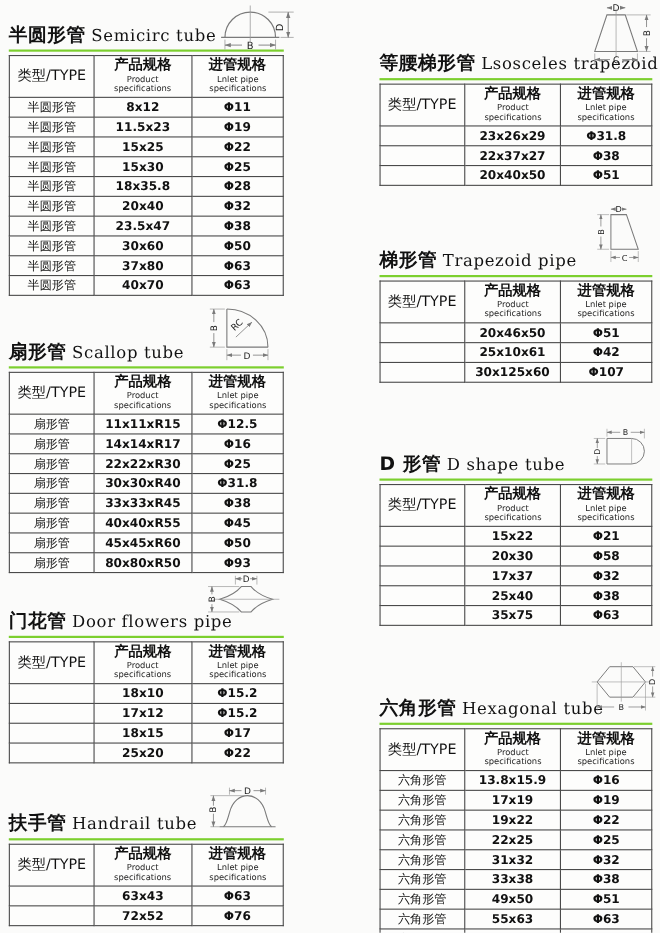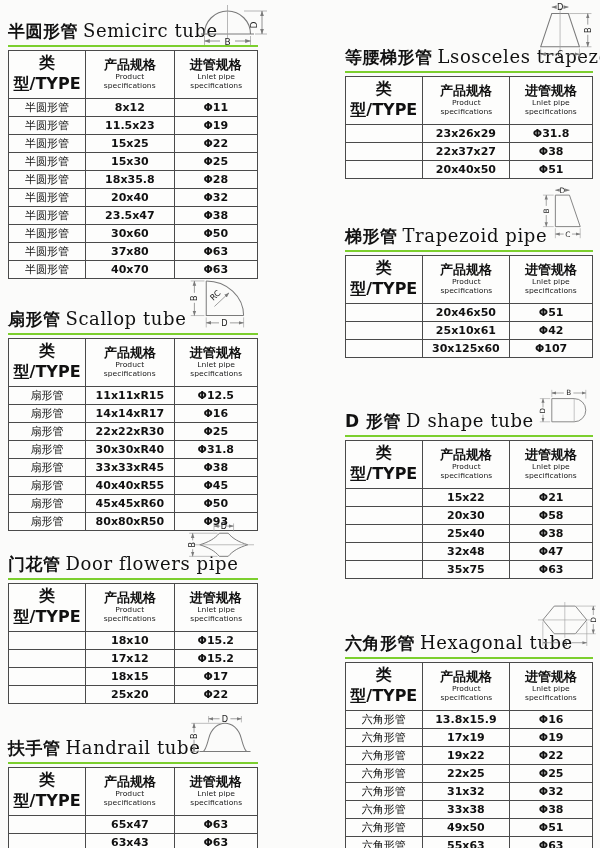--- a/index.html
+++ b/index.html
@@ -11,21 +11,21 @@
   }
   .col{position:absolute;top:0;height:848px}
   .col-left{left:8px;width:250px}
   .col-right{left:345px;width:248px}
   .sec{position:absolute;left:0;right:0}
 
   
   .head{position:relative;border-bottom:2px solid #7ccf2e}
   .title{position:absolute;left:0;bottom:2px;white-space:nowrap}
   .title .zh{font-size:17px;font-weight:bold;letter-spacing:.5px}
-  .title .en{font-size:18px;font-family:"DejaVu Serif","Liberation Serif",serif;margin-left:5px;letter-spacing:.6px}
+  .title .en{font-size:15px;font-family:"DejaVu Serif","Liberation Serif",serif;margin-left:5px;letter-spacing:.6px}
 
   
   .s1{top:0}   .s1 .head{height:45px}
   .s2{top:255px} .s2 .head{height:78px}
   .s3{top:512px} .s3 .head{height:66px}
   .s4{top:702px} .s4 .head{height:60px}
   .s5{top:0}    .s5 .head{height:71px}
   .s6{top:180px} .s6 .head{height:70px}
   .s7{top:365px} .s7 .head{height:70px}
   .s8{top:588px} .s8 .head{height:69px}
@@ -51,21 +51,21 @@
     margin-top:3px;background:#fdfdfc;
   }
   .spec-table th,.spec-table td{
     border:1px solid #4a4a4a;text-align:center;vertical-align:middle;
     overflow:hidden;padding:0;
   }
   .spec-table col.c1{width:31%}
   .spec-table col.c2{width:35.5%}
   .spec-table col.c3{width:33.5%}
   .spec-table th{padding:2px 0 3px}
-  .h-type{font-size:16px;font-weight:bold}
+  .h-type{font-size:13px;font-weight:normal}
   .h-zh{font-size:13px;font-weight:bold;line-height:13px}
   .h-en{font-size:8px;font-weight:normal;line-height:9px;margin-top:1px;transform:scale(.95);color:#222}
   .spec-table td{font-size:11px;font-weight:bold;height:17px}
   .spec-table td.type-cell{font-weight:normal}
 </style>
 </head>
 <body>
 
 <svg width="0" height="0" style="position:absolute">
   <defs>
@@ -354,25 +354,20 @@
             <div class="h-zh">产品规格</div>
             <div class="h-en">Product specifications</div>
           </th>
           <th>
             <div class="h-zh">进管规格</div>
             <div class="h-en">Lnlet pipe specifications</div>
           </th>
         </tr>
       </thead>
       <tbody>
-          <tr>
-            <td class="type-cell"></td>
-            <td>65x47</td>
-            <td>Φ63</td>
-          </tr>
           <tr>
             <td class="type-cell"></td>
             <td>63x43</td>
             <td>Φ63</td>
           </tr>
           <tr>
             <td class="type-cell"></td>
             <td>72x52</td>
             <td>Φ76</td>
           </tr>
@@ -551,27 +546,27 @@
             <td>15x22</td>
             <td>Φ21</td>
           </tr>
           <tr>
             <td class="type-cell"></td>
             <td>20x30</td>
             <td>Φ58</td>
           </tr>
           <tr>
             <td class="type-cell"></td>
+            <td>17x37</td>
+            <td>Φ32</td>
+          </tr>
+          <tr>
+            <td class="type-cell"></td>
             <td>25x40</td>
             <td>Φ38</td>
-          </tr>
-          <tr>
-            <td class="type-cell"></td>
-            <td>32x48</td>
-            <td>Φ47</td>
           </tr>
           <tr>
             <td class="type-cell"></td>
             <td>35x75</td>
             <td>Φ63</td>
           </tr>
         </tbody>
     </table>
   </section>
 

